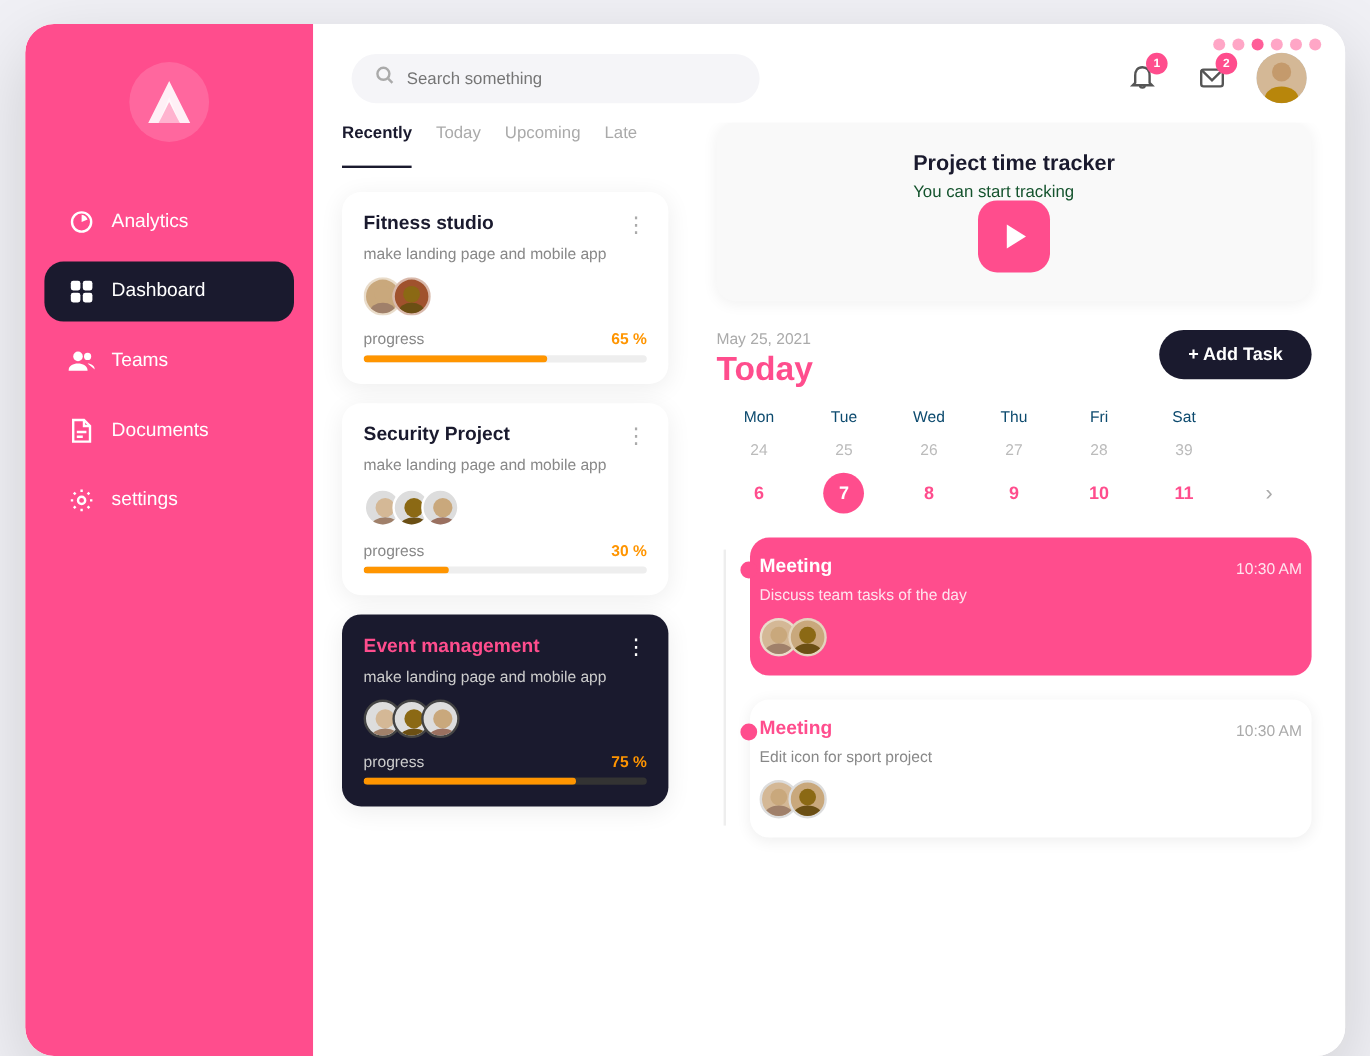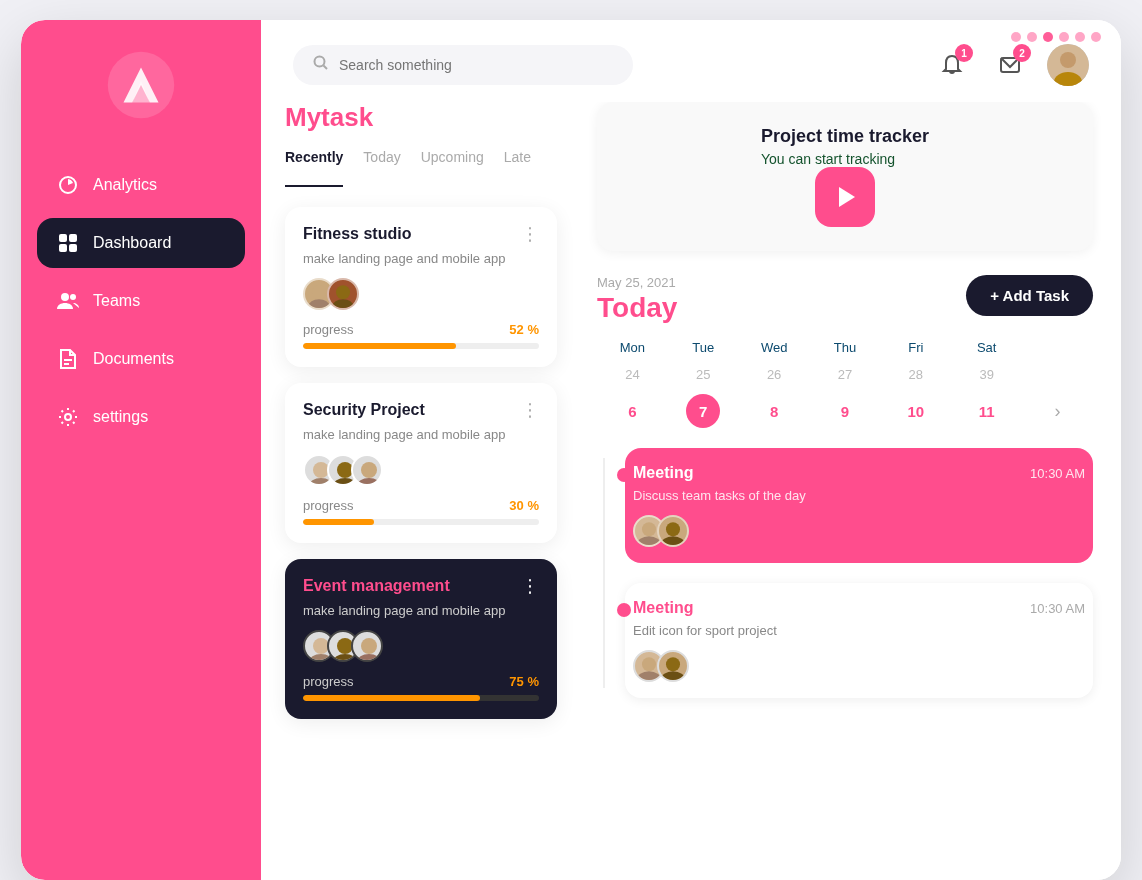--- a/index.html
+++ b/index.html
@@ -701,21 +701,20 @@
             <circle cx="21" cy="16" r="8" fill="#c49a6c"></circle>
             <ellipse cx="21" cy="38" rx="14" ry="10" fill="#b8860b"></ellipse>
           </svg>
         </div>
       </div>
     </div>
 
     <div class="body-area">
 
       <div class="tasks-panel">
-        <h1 class="mytask-title">Mytask</h1>
 
         <div class="tabs">
           <span class="tab active">Recently</span>
           <span class="tab">Today</span>
           <span class="tab">Upcoming</span>
           <span class="tab">Late</span>
         </div>
 
         <div class="task-card">
           <div class="task-card-header">
@@ -733,21 +732,21 @@
             <div class="avatar-sm face face-2">
               <svg viewBox="0 0 32 32" width="32" height="32">
                   <circle cx="16" cy="14" r="8" fill="#8b6914"></circle>
                   <ellipse cx="16" cy="30" rx="12" ry="8" fill="#6b4f14"></ellipse>
                 </svg>
             </div>
           </div>
           <div class="progress-section">
             <div class="progress-label">
               <span>progress</span>
-              <span class="progress-pct">52 %</span>
+              <span class="progress-pct">65 %</span>
             </div>
             <div class="progress-bar-bg">
               <div class="progress-bar-fill" style="width: 65%"></div>
             </div>
           </div>
         </div>
 
         <div class="task-card">
           <div class="task-card-header">
             <span class="task-title">Security Project</span>

